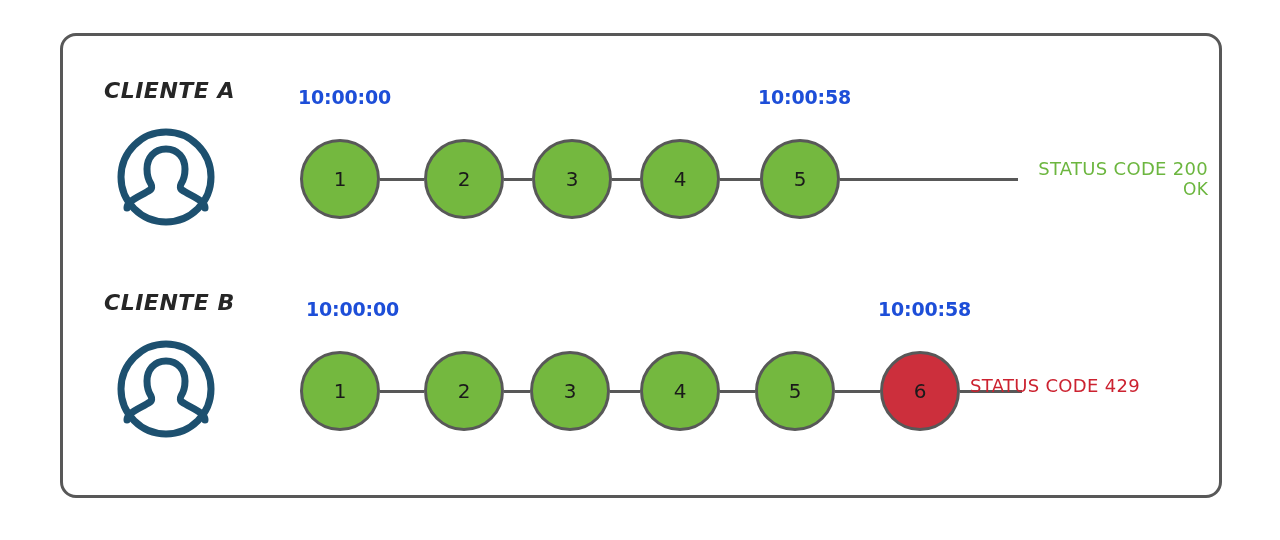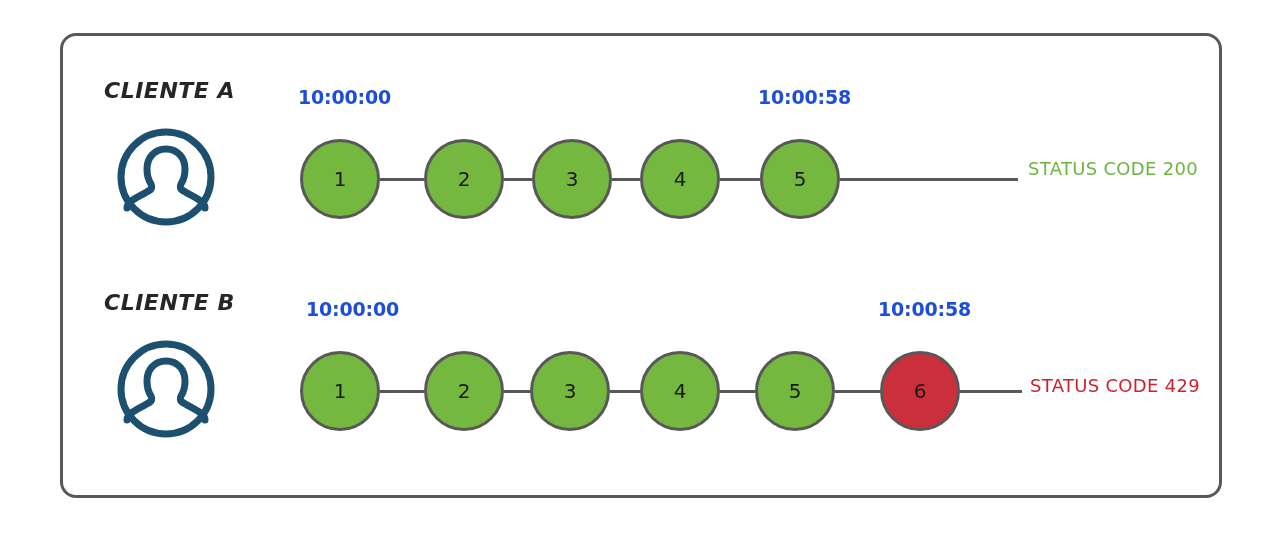--- a/index.html
+++ b/index.html
@@ -123,21 +123,21 @@
   .status .line1 {
     font-size: 18px;
     font-weight: 500;
     letter-spacing: 0.3px;
   }
   .status .line2 {
     font-size: 17px;
     font-weight: 500;
     letter-spacing: 0.2px;
   }
-  .status-ok { color: #6cb63f; }
+  .status-ok { color: #6cb63f; text-align: right; }
   .status-err { color: #cc2230; }
 </style>
 </head>
 <body>
 
 <div id="canvas">
 
   <div class="panel-frame"></div>
 
   <div class="client-row row-a">
@@ -166,20 +166,21 @@
 
       <div class="node" style="left:300px; top:139px;">1</div>
       <div class="node" style="left:424px; top:139px;">2</div>
       <div class="node" style="left:532px; top:139px;">3</div>
       <div class="node" style="left:640px; top:139px;">4</div>
       <div class="node" style="left:760px; top:139px;">5</div>
     </div>
 
     <div class="status status-ok" style="left:1018px; top:158px; width:190px;">
       <div class="line1">STATUS CODE 200</div>
+      <div class="line2">OK</div>
     </div>
   </div>
 
   <div class="client-row row-b">
 
     <div class="client-label">CLIENTE B</div>
 
     <div class="avatar">
       <svg width="102" height="102" viewBox="0 0 102 102">
         <circle cx="51" cy="51" r="45" fill="none" stroke="#1d506f" stroke-width="7"></circle>
@@ -202,18 +203,18 @@
       <div class="connector" style="left:960px; top:178px; width:62px;"></div>
 
       <div class="node" style="left:300px; top:139px;">1</div>
       <div class="node" style="left:424px; top:139px;">2</div>
       <div class="node" style="left:530px; top:139px;">3</div>
       <div class="node" style="left:640px; top:139px;">4</div>
       <div class="node" style="left:755px; top:139px;">5</div>
       <div class="node err" style="left:880px; top:139px;">6</div>
     </div>
 
-    <div class="status status-err" style="left:1020px; top:163px; width:190px;">
+    <div class="status status-err" style="left:960px; top:163px; width:190px;">
       <div class="line1">STATUS CODE 429</div>
     </div>
   </div>
 
 </div>
 
 </body></html>

